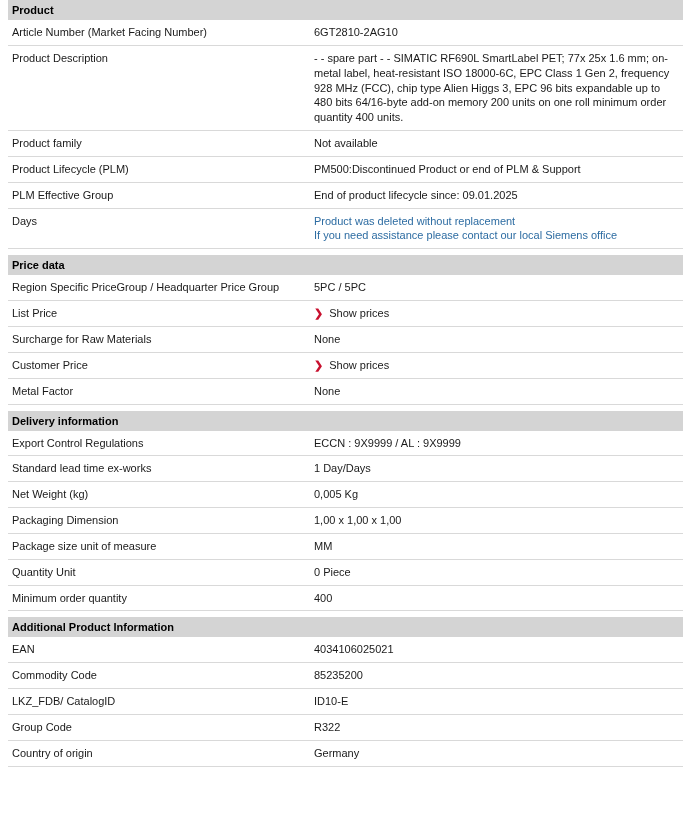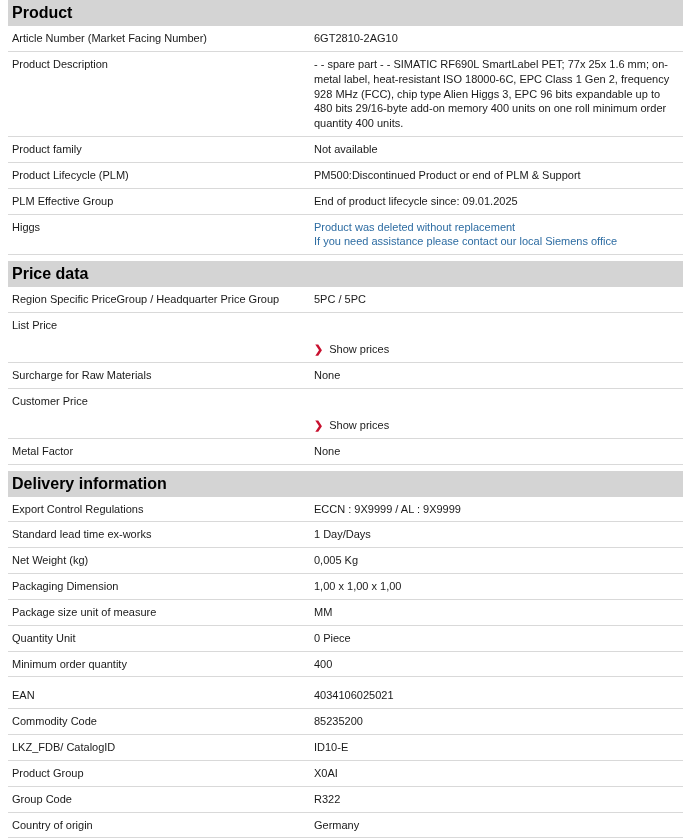--- a/index.html
+++ b/index.html
@@ -25,21 +25,21 @@
     margin: 0 8px;
     border-collapse: collapse;
     table-layout: fixed;
   }
   table.spec col.c1 { width: 302px; }
   table.spec col.c2 { width: 373px; }
 
   tr.section-header td {
     background: #d4d4d4;
     font-weight: bold;
-    font-size: 16px;
+    font-size: 11px;
     color: #000000;
     padding: 4px 5px 4px 4px;
     border: none;
   }
   tr.data-row td {
     border-bottom: 1px solid #d9d9d9;
     padding: 5px 5px 5px 4px;
     vertical-align: top;
     line-height: 1.35;
   }
@@ -54,21 +54,20 @@
     border: none;
     padding: 0;
   }
   .notes-line {
     color: #2d6ca2;
     display: block;
   }
   .link-prices {
     color: #1a1a1a;
     display: inline-block;
-    margin-top: 24px;
   }
   .chev {
     color: #c8102e;
     font-weight: bold;
     margin-right: 6px;
     display: inline-block;
   }
 </style>
 </head>
 <body>
@@ -82,36 +81,36 @@
     <tbody>
         <tr class="section-header">
           <td colspan="2">Product</td>
         </tr>
         <tr class="data-row">
           <td class="label">Article Number (Market Facing Number)</td>
           <td class="value">6GT2810-2AG10</td>
         </tr>
         <tr class="data-row">
           <td class="label">Product Description</td>
-          <td class="value">- - spare part - -  SIMATIC RF690L SmartLabel PET; 77x 25x 1.6 mm; on-metal label, heat-resistant ISO 18000-6C, EPC Class 1 Gen 2, frequency 928 MHz (FCC), chip type Alien Higgs 3, EPC 96 bits expandable up to 480 bits 29/16-byte add-on memory 400 units on one roll minimum order quantity 400 units.</td>
+          <td class="value">- - spare part - -  SIMATIC RF690L SmartLabel PET; 77x 25x 1.6 mm; on-metal label, heat-resistant ISO 18000-6C, EPC Class 1 Gen 2, frequency 928 MHz (FCC), chip type Alien Higgs 3, EPC 96 bits expandable up to 480 bits 64/16-byte add-on memory 200 units on one roll minimum order quantity 400 units.</td>
         </tr>
         <tr class="data-row">
           <td class="label">Product family</td>
           <td class="value">Not available</td>
         </tr>
         <tr class="data-row">
           <td class="label">Product Lifecycle (PLM)</td>
           <td class="value">PM500:Discontinued Product or end of PLM &amp; Support</td>
         </tr>
         <tr class="data-row">
           <td class="label">PLM Effective Group</td>
           <td class="value">End of product lifecycle since: 09.01.2025</td>
         </tr>
         <tr class="data-row">
-          <td class="label">Higgs</td>
+          <td class="label">Days</td>
           <td class="value">
             <span class="notes-line">Product was deleted without replacement</span>
             <span class="notes-line">If you need assistance please contact our local Siemens office</span>
           </td>
         </tr>
         <tr class="spacer-row">
           <td colspan="2"></td>
         </tr>
         <tr class="section-header">
           <td colspan="2">Price data</td>
@@ -166,35 +165,34 @@
           <td class="label">Quantity Unit</td>
           <td class="value">0 Piece</td>
         </tr>
         <tr class="data-row">
           <td class="label">Minimum order quantity</td>
           <td class="value">400</td>
         </tr>
         <tr class="spacer-row">
           <td colspan="2"></td>
         </tr>
+        <tr class="section-header">
+          <td colspan="2">Additional Product Information</td>
+        </tr>
         <tr class="data-row">
           <td class="label">EAN</td>
           <td class="value">4034106025021</td>
         </tr>
         <tr class="data-row">
           <td class="label">Commodity Code</td>
           <td class="value">85235200</td>
         </tr>
         <tr class="data-row">
           <td class="label">LKZ_FDB/ CatalogID</td>
           <td class="value">ID10-E</td>
-        </tr>
-        <tr class="data-row">
-          <td class="label">Product Group</td>
-          <td class="value">X0AI</td>
         </tr>
         <tr class="data-row">
           <td class="label">Group Code</td>
           <td class="value">R322</td>
         </tr>
         <tr class="data-row">
           <td class="label">Country of origin</td>
           <td class="value">Germany</td>
         </tr>
       </tbody>

